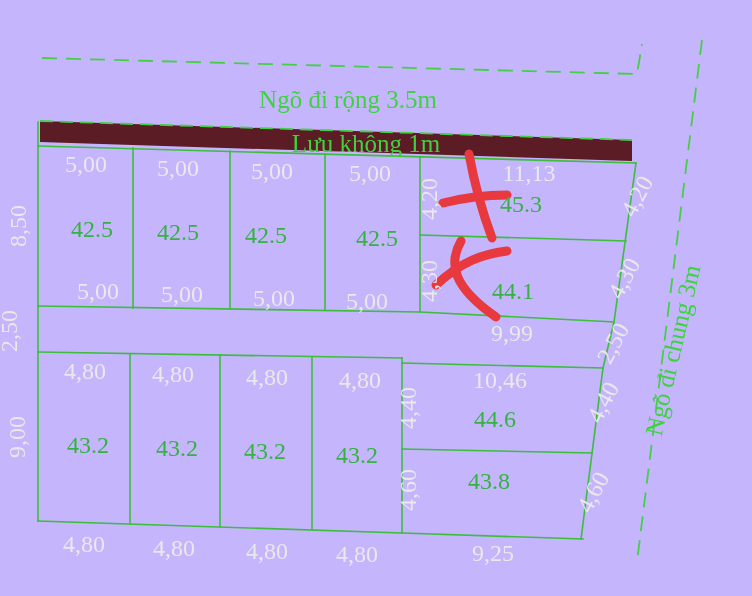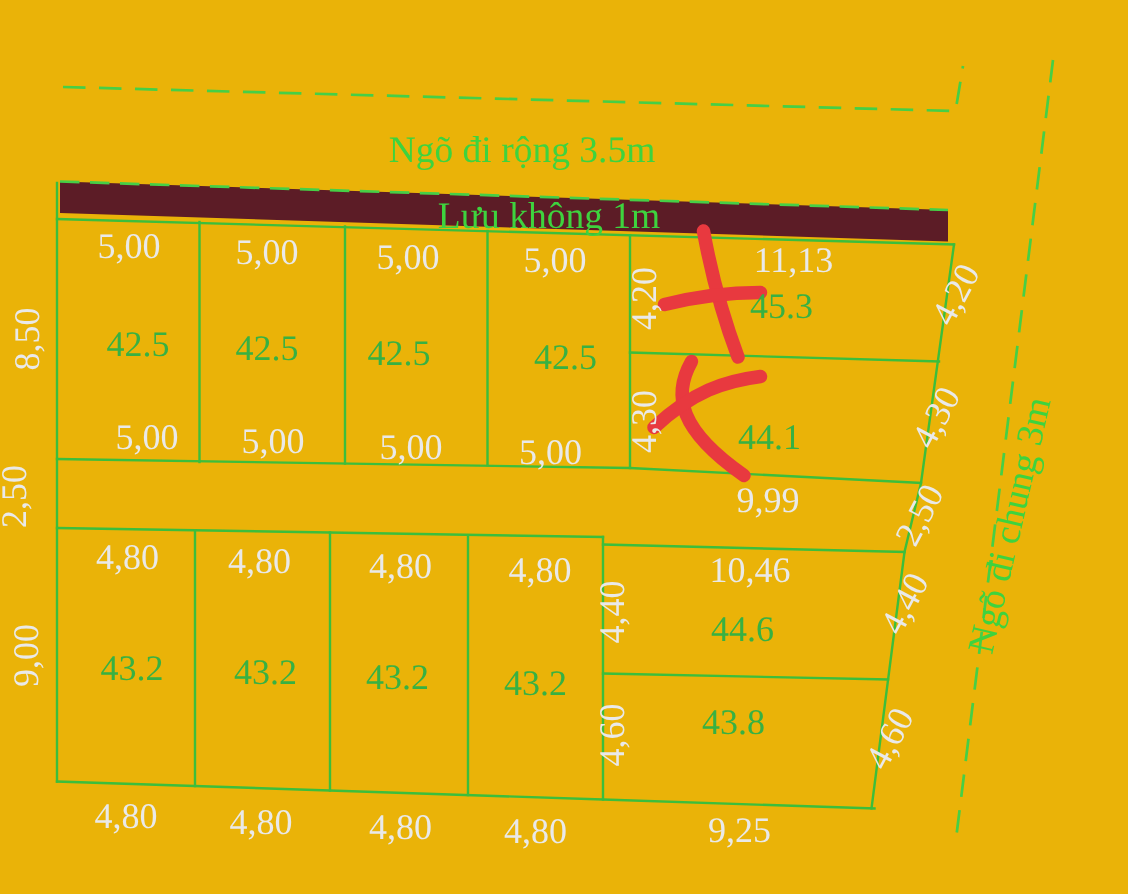--- a/index.html
+++ b/index.html
@@ -1,17 +1,17 @@
 <!DOCTYPE html>
 <html><head>
 <meta charset="utf-8">
 <style>
   html,body{margin:0;padding:0;background:#232831;}
   .canvas{
-    position:relative;width:752px;height:596px;background:#eab308;overflow:hidden;
+    position:relative;width:752px;height:596px;background:#c4b5fd;overflow:hidden;
     font-family:"Liberation Serif", serif;
   }
   svg{display:block;}
   text{font-family:"Liberation Serif", serif;text-anchor:middle;}
   .dim{fill:#e9e9e9;font-size:24px;}
   .area{fill:#37b143;font-size:24px;}
   .glabel{fill:#3ed33e;font-size:25px;}
   .pline{stroke:#3cbe3c;stroke-width:1.6;fill:none;stroke-linecap:square;}
   .dline{stroke:#46cf46;stroke-width:1.8;fill:none;stroke-dasharray:15 9;}
   .redmark{stroke:#e8393f;stroke-width:9;fill:none;stroke-linecap:round;}

